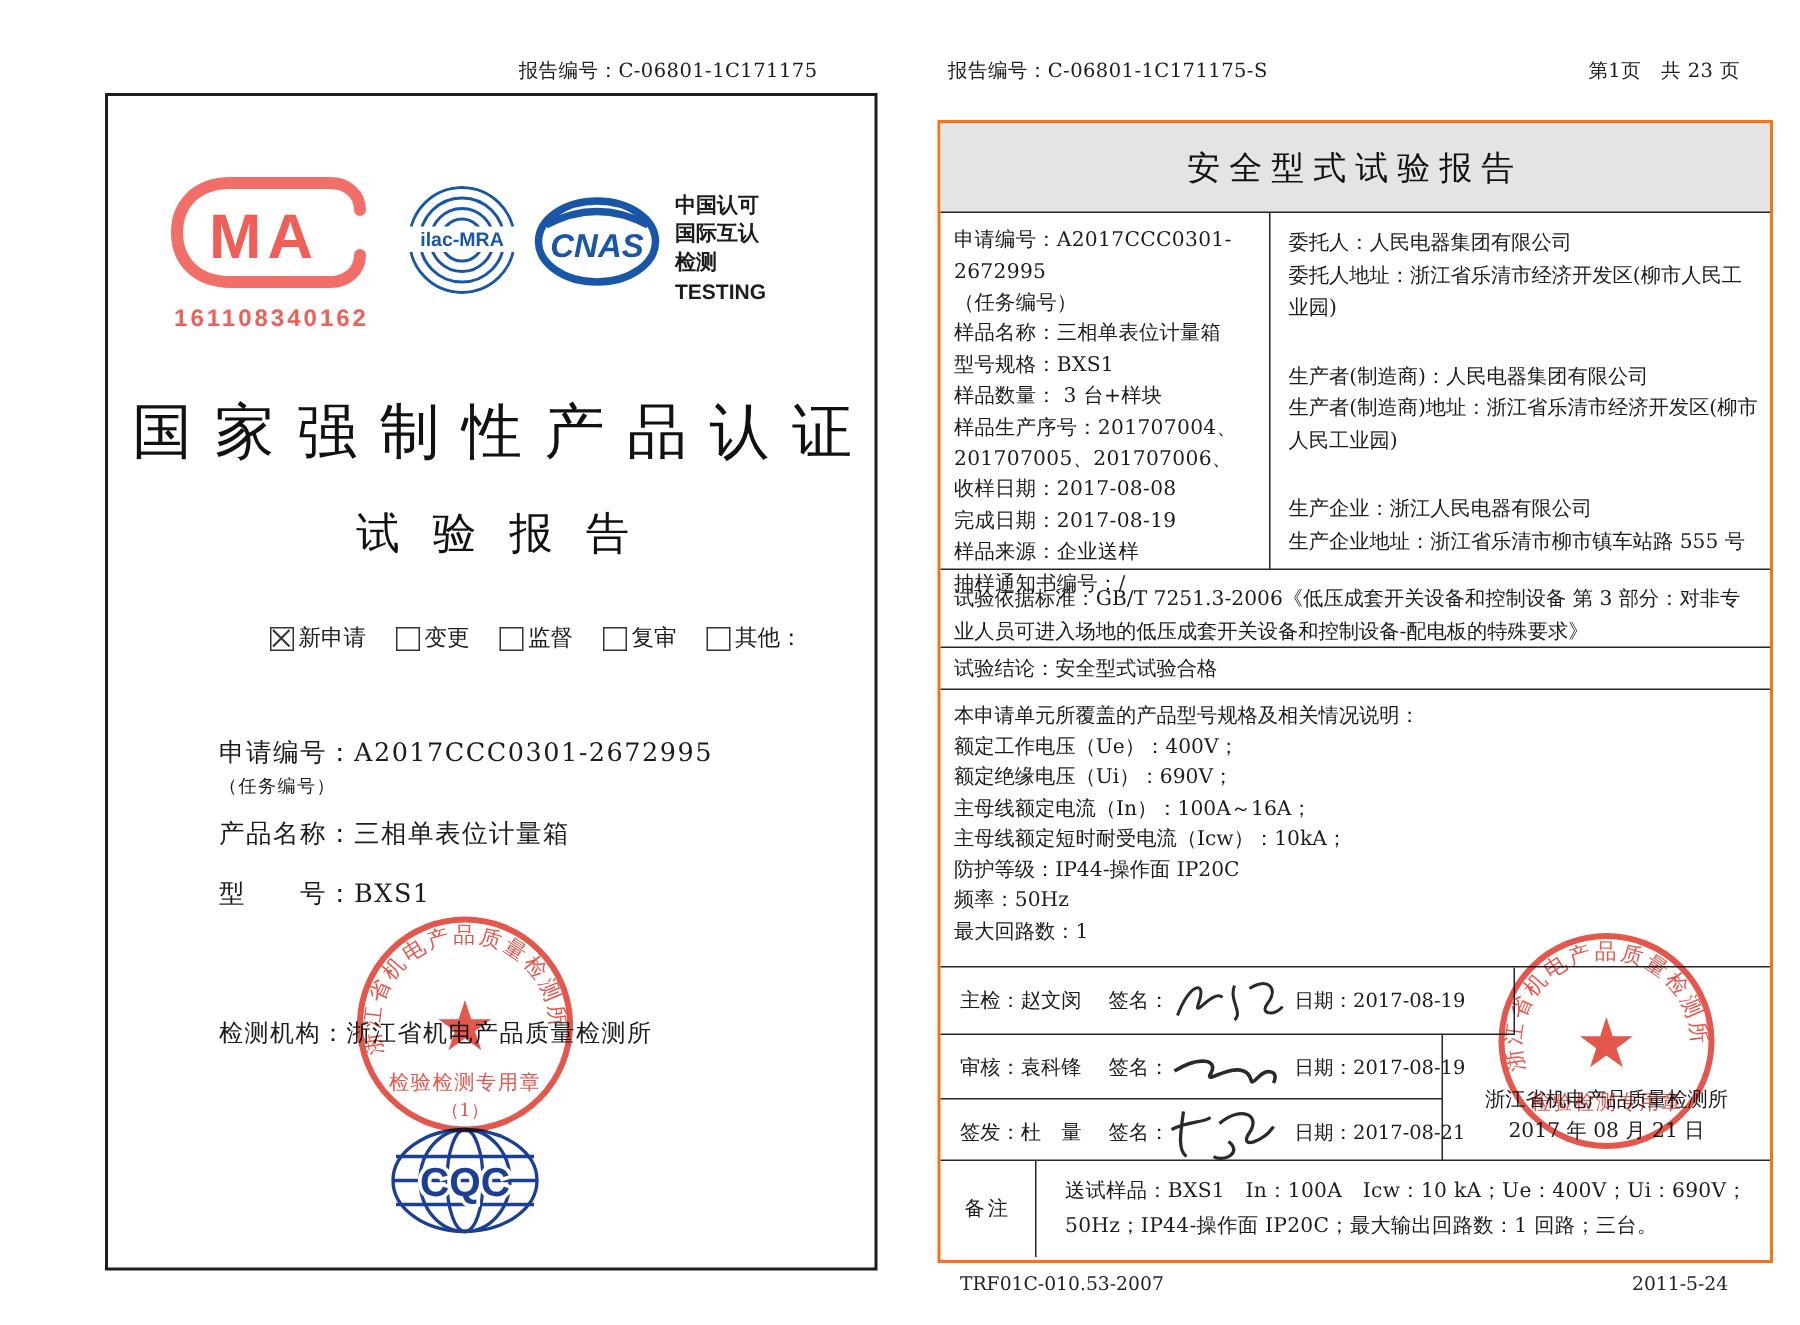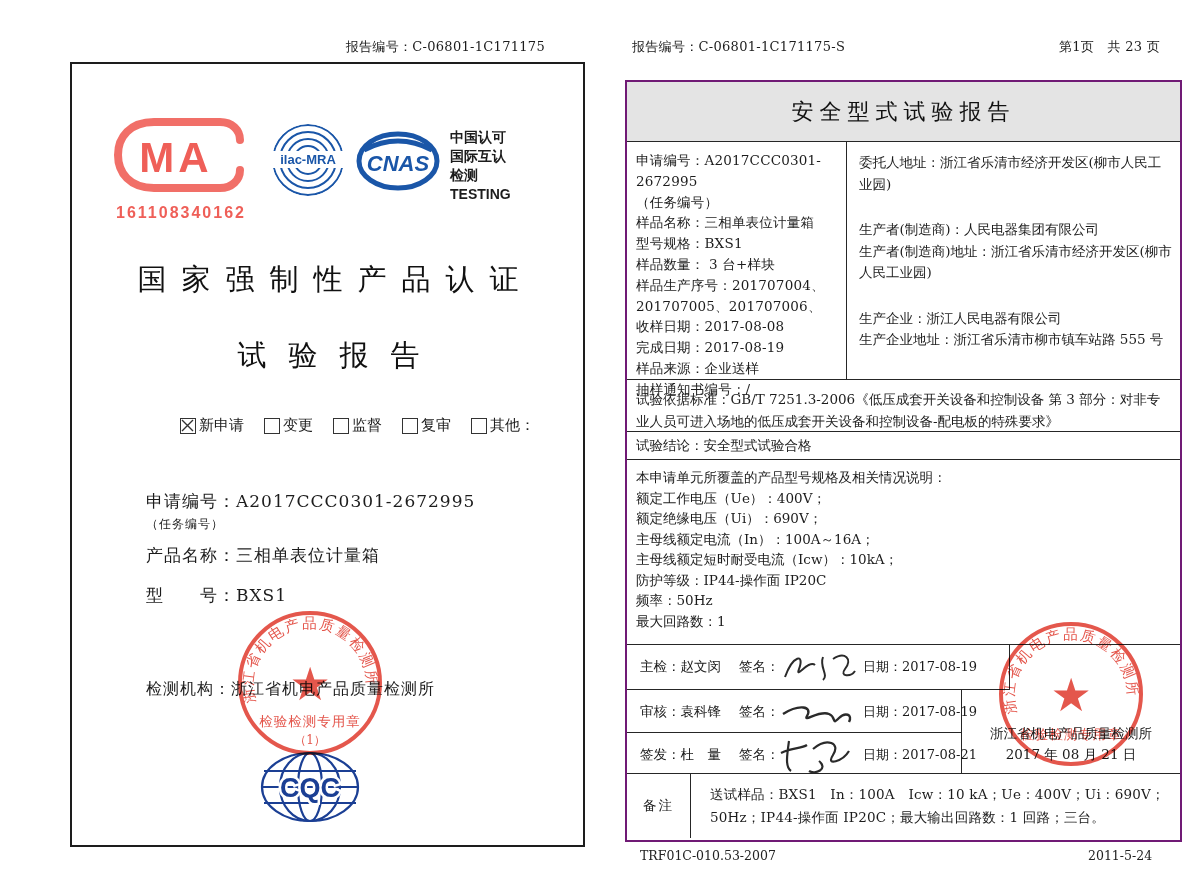--- a/index.html
+++ b/index.html
@@ -10,32 +10,32 @@
   .abs{position:absolute;}
   
   .hdr{font-size:13px;letter-spacing:.3px;}
   .footer{font-size:12.5px;color:#222;}
   
   .left-page{left:70px;top:62px;width:511px;height:781px;border:2px solid #1d1d1d;background:#fff;}
   .cma-num{color:#ef5f58;font-size:16px;font-weight:bold;letter-spacing:2px;text-align:center;
            font-family:"Liberation Sans",sans-serif;}
   .accred{font-size:14px;line-height:19px;font-weight:bold;}
   .accred .en{font-family:"Liberation Sans",sans-serif;}
-  .cover-title1{width:100%;text-align:center;font-size:29px;letter-spacing:15px;color:#111;}
+  .cover-title1{width:100%;text-align:center;font-size:40px;letter-spacing:15px;color:#111;}
   .cover-title2{width:100%;text-align:center;font-size:29px;letter-spacing:22px;color:#111;}
   .chk-row{font-size:15px;display:flex;align-items:center;gap:6px;}
   .chk{width:14px;height:14px;border:1.5px solid #333;display:inline-block;position:relative;margin-right:3px;flex:none;}
   .chk svg{position:absolute;left:-1px;top:-1px;}
   .chk-item{display:flex;align-items:center;margin-right:14px;}
   .fld{font-size:17px;letter-spacing:1px;}
   .task-note{font-size:12px;letter-spacing:1px;}
   .agency-line{font-size:16px;letter-spacing:1px;z-index:1;}
   .stamp{mix-blend-mode:multiply;opacity:.92;z-index:3;pointer-events:none;}
   
-  .rtable{left:625px;top:80px;width:553px;height:758px;border:2px solid #701a75;background:#fff;}
+  .rtable{left:625px;top:80px;width:553px;height:758px;border:2px solid #f97316;background:#fff;}
   .cell{position:absolute;box-sizing:border-box;font-size:13.5px;}
   .bb{border-bottom:1.5px solid #262626;}
   .br{border-right:1.5px solid #262626;}
   .title-row{background:#e4e4e4;display:flex;align-items:center;justify-content:center;
              font-size:22px;letter-spacing:6px;color:#111;}
   .info-left{padding:8px 6px 0 9px;line-height:20.8px;letter-spacing:.2px;}
   .info-right{padding:10px 8px 0 12px;line-height:21.5px;}
   .info-right p{margin:0 0 0 0;}
   .info-right .gap{height:24px;}
   .std{padding:8px 10px 0 9px;line-height:22px;}
@@ -180,20 +180,21 @@
     <div>型号规格：BXS1</div>
     <div>样品数量： 3 台+样块</div>
     <div>样品生产序号：201707004、</div>
     <div>201707005、201707006、</div>
     <div>收样日期：2017-08-08</div>
     <div>完成日期：2017-08-19</div>
     <div>样品来源：企业送样</div>
     <div>抽样通知书编号：/</div>
   </div>
   <div class="cell bb info-right" style="left:220px;top:60px;width:333px;height:238px;">
+    <p>委托人：人民电器集团有限公司</p>
     <p>委托人地址：浙江省乐清市经济开发区(柳市人民工业园)</p>
     <div class="gap"></div>
     <p>生产者(制造商)：人民电器集团有限公司</p>
     <p>生产者(制造商)地址：浙江省乐清市经济开发区(柳市人民工业园)</p>
     <div class="gap"></div>
     <p>生产企业：浙江人民电器有限公司</p>
     <p>生产企业地址：浙江省乐清市柳市镇车站路 555 号</p>
   </div>
 
   <div class="cell bb std" style="left:0;top:298px;width:553px;height:52px;">试验依据标准：GB/T 7251.3-2006《低压成套开关设备和控制设备 第 3 部分：对非专业人员可进入场地的低压成套开关设备和控制设备-配电板的特殊要求》</div>

